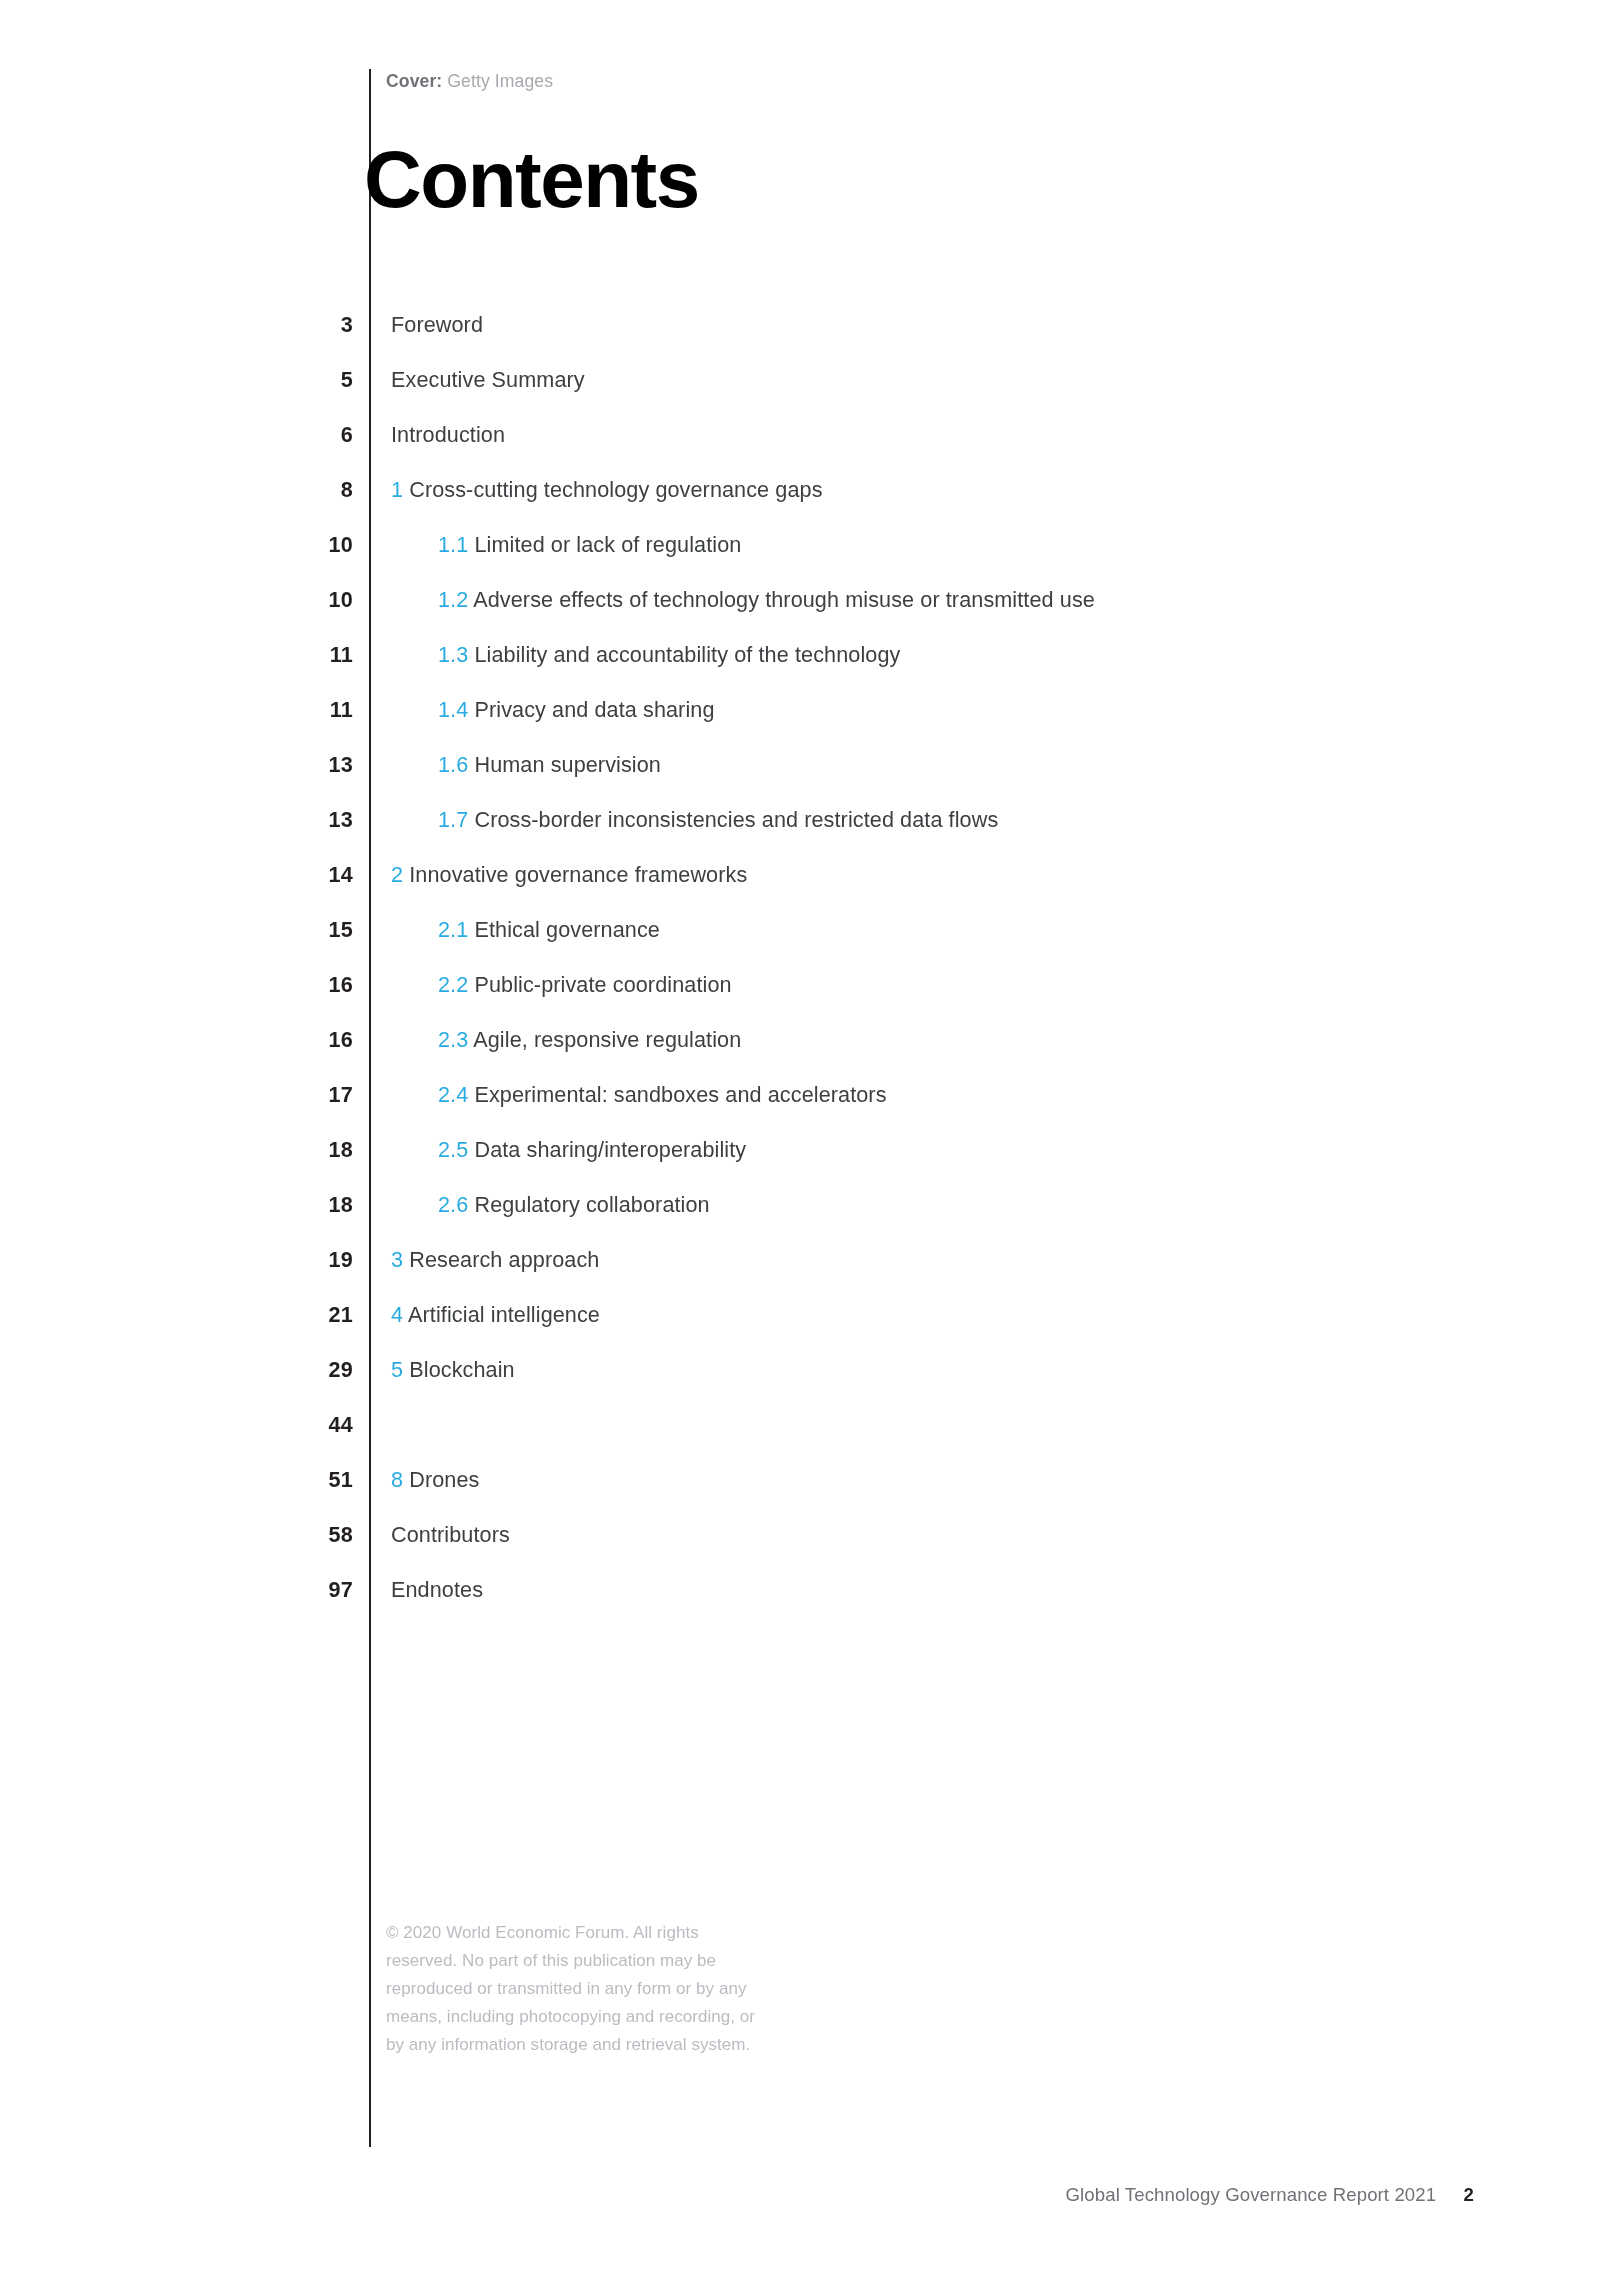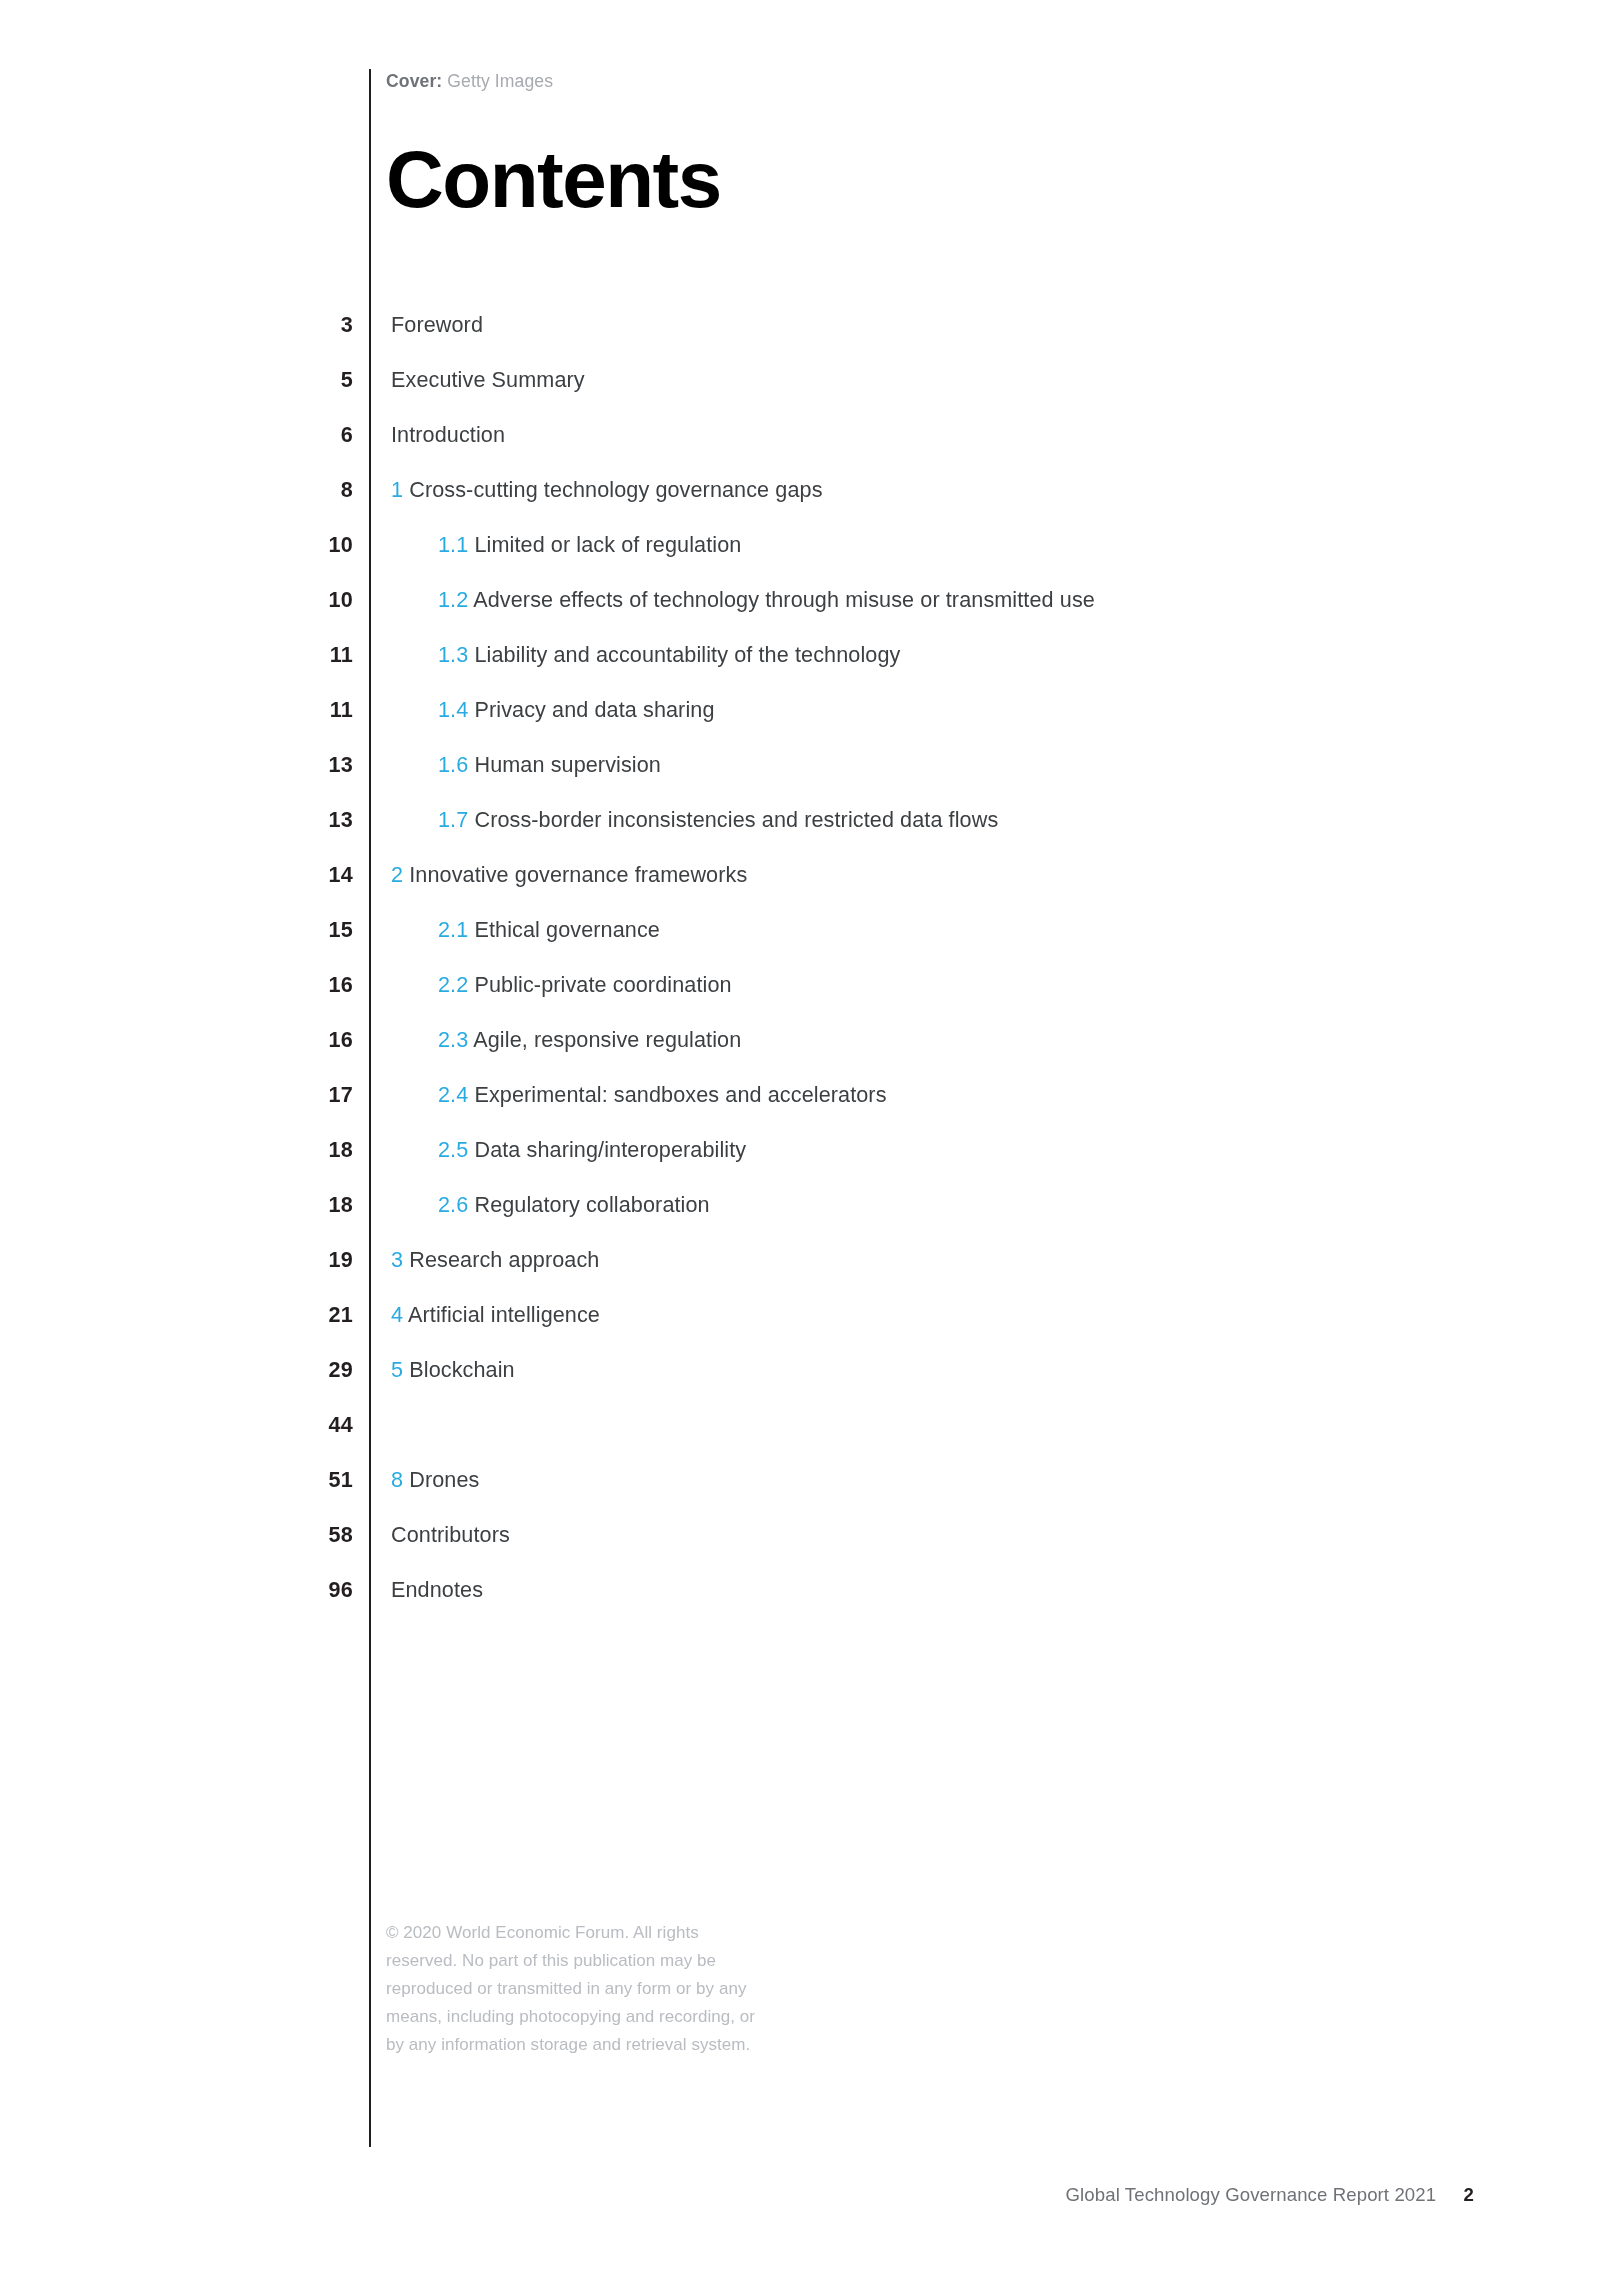--- a/index.html
+++ b/index.html
@@ -45,21 +45,21 @@
     font-weight: bold;
     color: #6f7276;
   }
   .credit .credit-value {
     color: #a7aaae;
   }
 
   
   .title {
     position: absolute;
-    left: 386px;
+    left: 364px;
     top: 140px;
     font-size: 80px;
     font-weight: bold;
     color: #000000;
     letter-spacing: -1.5px;
     line-height: 1;
   }
 
   
   .toc {
@@ -226,21 +226,21 @@
       </div>
       <div class="toc-row">
         <div class="toc-page">51</div>
         <div class="toc-text lvl1"><span class="toc-num">8</span> <span>Drones</span></div>
       </div>
       <div class="toc-row">
         <div class="toc-page">58</div>
         <div class="toc-text lvl1"><span>Contributors</span></div>
       </div>
       <div class="toc-row">
-        <div class="toc-page">96</div>
+        <div class="toc-page">97</div>
         <div class="toc-text lvl1"><span>Endnotes</span></div>
       </div>
     </div>
 
   <div class="copyright">© 2020 World Economic Forum. All rights reserved. No part of this publication may be reproduced or transmitted in any form or by any means, including photocopying and recording, or by any information storage and retrieval system.</div>
 
   <div class="footer">
     <span class="footer-title">Global Technology Governance Report 2021</span><span class="footer-pageno">2</span>
   </div>
 

